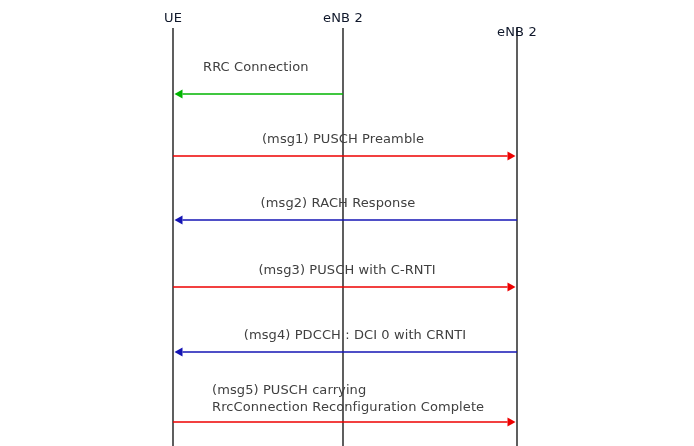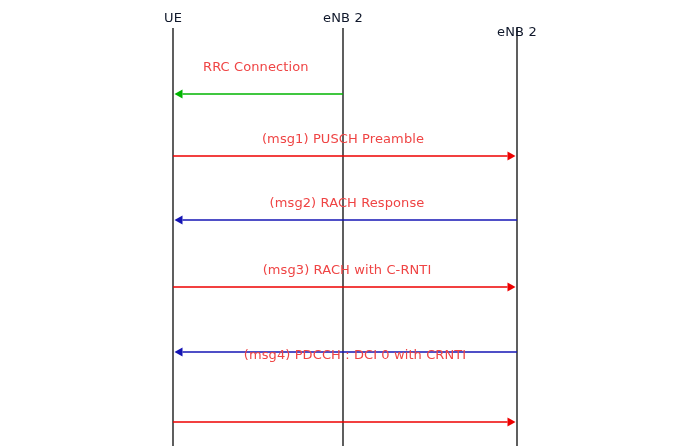--- a/index.html
+++ b/index.html
@@ -26,21 +26,21 @@
     position: absolute;
     font-size: 13px;
     color: #0f172a;
     white-space: nowrap;
     transform: translateX(-50%);
     letter-spacing: 0.2px;
   }
   .msg-label {
     position: absolute;
     font-size: 13px;
-    color: #ef4444;
+    color: #404040;
     white-space: nowrap;
     line-height: 17px;
     letter-spacing: 0.1px;
   }
   .msg-label.centered {
     transform: translateX(-50%);
     text-align: center;
   }
   .msg-label.left-aligned {
     text-align: left;
@@ -90,26 +90,28 @@
       <div class="actor-label" style="left: 343px; top: 10px;">eNB 2</div>
       <div class="actor-label" style="left: 517px; top: 24px;">eNB 2</div>
     </div>
   <div id="message-labels">
       <div class="msg-label left-aligned" style="left: 203px; top: 58px;">
         <div>RRC Connection</div>
       </div>
       <div class="msg-label centered" style="left: 343px; top: 130px;">
         <div>(msg1) PUSCH Preamble</div>
       </div>
-      <div class="msg-label centered" style="left: 347px; top: 194px; text-align: right;">
+      <div class="msg-label centered" style="left: 338px; top: 194px; text-align: right;">
         <div>(msg2) RACH Response</div>
       </div>
       <div class="msg-label centered" style="left: 347px; top: 261px;">
-        <div>(msg3) RACH with C-RNTI</div>
+        <div>(msg3) PUSCH with C-RNTI</div>
       </div>
-      <div class="msg-label centered" style="left: 355px; top: 326px; margin-top: 20px;">
+      <div class="msg-label centered" style="left: 355px; top: 326px;">
         <div>(msg4) PDCCH : DCI 0 with CRNTI</div>
       </div>
       <div class="msg-label left-aligned" style="left: 212px; top: 381px;">
+        <div>(msg5) PUSCH carrying</div>
+        <div>RrcConnection Reconfiguration Complete</div>
       </div>
     </div>
 
 </div>
 
 </body></html>

